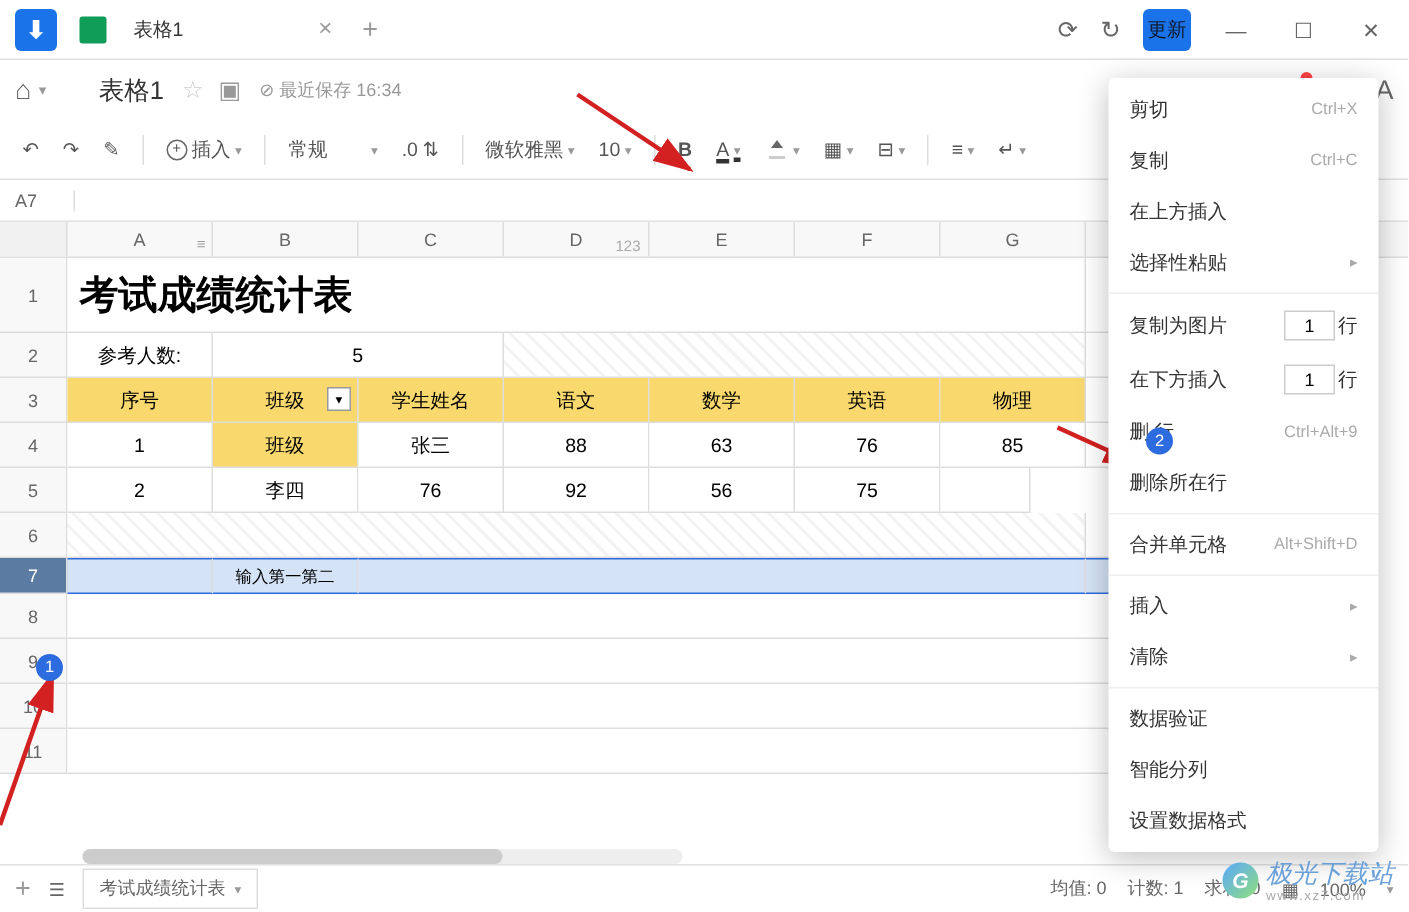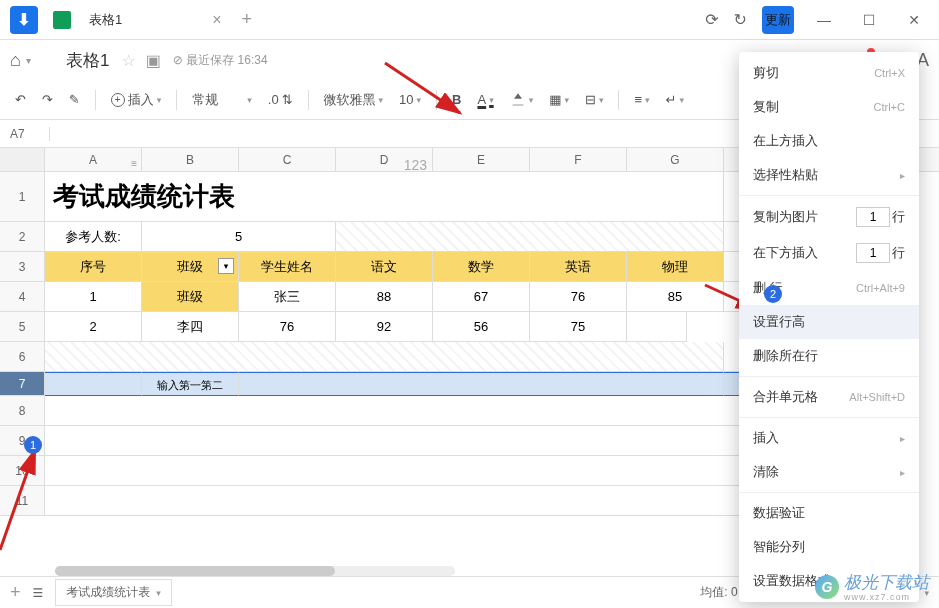--- a/index.html
+++ b/index.html
@@ -85,21 +85,21 @@
 .arrow-red2 { position: absolute; top: 280px; left: 700px; z-index: 50; pointer-events: none; }
 .marker { position: absolute; width: 18px; height: 18px; border-radius: 50%; background: #2d6cdf; color: #fff; font-size: 11px; text-align: center; line-height: 18px; z-index: 120; }
 .marker1 { top: 436px; left: 24px; }
 .marker2 { top: 285px; left: 764px; }
 
 .watermark { position: absolute; bottom: 6px; right: 10px; z-index: 200; display: flex; align-items: center; gap: 5px; pointer-events: none; }
 .wm-logo { width: 24px; height: 24px; border-radius: 50%; background: linear-gradient(135deg, #5aa7ff, #8fe07a); display: flex; align-items: center; justify-content: center; color: #fff; font-size: 14px; font-style: italic; font-weight: bold; }
 .wm-text { font-size: 17px; color: #6aa0d8; font-style: italic; }
 .wm-sub { font-size: 9px; color: #aaa; letter-spacing: 1px; margin-top: -2px; }
 
-.col-d-extra { position: absolute; top: 5px; right: 5px; font-size: 14px; color: #aaa; }
+.col-d-extra { position: absolute; top: 5px; right: 5px; font-size: 10px; color: #aaa; }
 .arrow-red-hand { position: absolute; top: 440px; left: -10px; z-index: 50; pointer-events: none; }
 </style>
 </head>
 <body>
 
 <div class="titlebar">
   <div class="app-icon">⬇</div>
   <div class="doc-icon"></div>
   <div class="tab">表格1</div>
   <div class="tab-close">×</div>
@@ -214,21 +214,21 @@
       <div class="cell w97">物理</div>
       <div class="cell" style="width:60px;background:#fff"></div>
     </div>
 
     <div class="row">
       <div class="row-h">4</div>
       <div class="cell w97">1</div>
       <div class="cell w97 class-value-cell">班级</div>
       <div class="cell w97">张三</div>
       <div class="cell w97">88</div>
-      <div class="cell w97">67</div>
+      <div class="cell w97">63</div>
       <div class="cell w97">76</div>
       <div class="cell w97">85</div>
       <div class="cell" style="width:60px"></div>
     </div>
 
     <div class="row">
       <div class="row-h">5</div>
       <div class="cell w97">2</div>
       <div class="cell w97">李四</div>
       <div class="cell w97">76</div>
@@ -315,23 +315,20 @@
       <span>复制为图片</span>
       <span><input class="ctx-input" value="1" style=""><span>行</span></span>
     </div>
   <div class="ctx-item">
       <span>在下方插入</span>
       <span><input class="ctx-input" value="1" style=""><span>行</span></span>
     </div>
   <div class="ctx-item">
       <span>删    行</span>
       <span class="ctx-shortcut">Ctrl+Alt+9</span>
-    </div>
-  <div class="ctx-item highlighted">
-      <span>设置行高</span>
     </div>
   <div class="ctx-item">
       <span>删除所在行</span>
     </div>
   <div class="ctx-sep"></div>
   <div class="ctx-item">
       <span>合并单元格</span>
       <span class="ctx-shortcut">Alt+Shift+D</span>
     </div>
   <div class="ctx-sep"></div>

